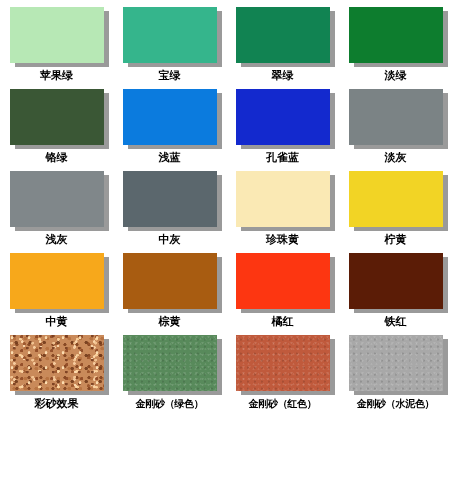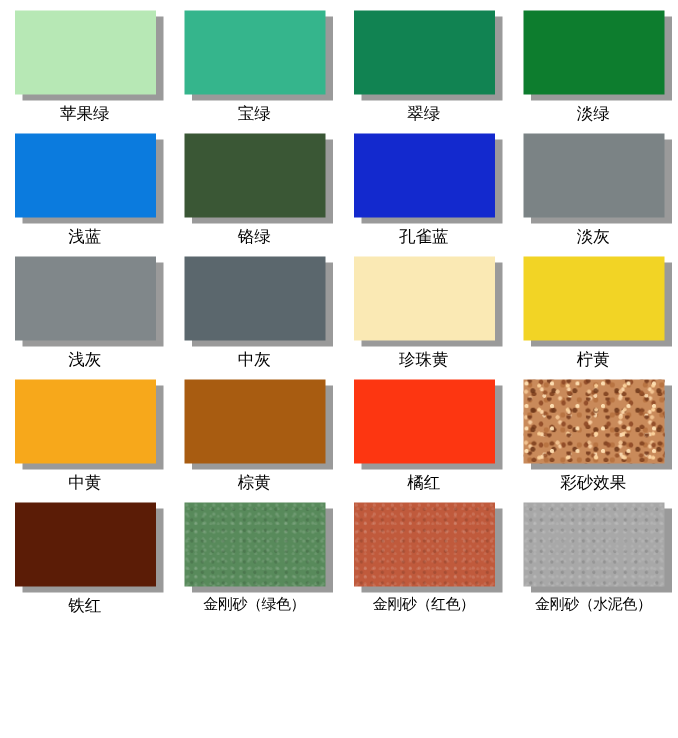--- a/index.html
+++ b/index.html
@@ -49,21 +49,21 @@
     width: 94px;
     height: 56px;
     background: #9a9a9a;
     z-index: 1;
   }
   .caption {
     margin-top: 4px;
     font-size: 11px;
     line-height: 13px;
     color: #000000;
-    font-weight: normal;
+    font-weight: bold;
     white-space: nowrap;
     text-align: center;
     letter-spacing: 0px;
   }
   .caption.wide {
     font-size: 10px;
     letter-spacing: -0.3px;
   }
   
   .tex-sand {
@@ -132,34 +132,34 @@
     <div class="cell">
       <div class="swatch-wrap">
         <div class="shadow" style="background: rgb(154, 154, 154);"></div>
         <div class="swatch" style="background-color: rgb(13, 125, 46);"></div>
       </div>
       <div class="caption">淡绿</div>
     </div>
     <div class="cell">
       <div class="swatch-wrap">
         <div class="shadow" style="background: rgb(154, 154, 154);"></div>
+        <div class="swatch" style="background-color: rgb(58, 87, 53);"></div>
+      </div>
+      <div class="caption">铬绿</div>
+    </div>
+    <div class="cell">
+      <div class="swatch-wrap">
+        <div class="shadow" style="background: rgb(154, 154, 154);"></div>
         <div class="swatch" style="background-color: rgb(11, 123, 222);"></div>
       </div>
       <div class="caption">浅蓝</div>
     </div>
     <div class="cell">
       <div class="swatch-wrap">
         <div class="shadow" style="background: rgb(154, 154, 154);"></div>
-        <div class="swatch" style="background-color: rgb(58, 87, 53);"></div>
-      </div>
-      <div class="caption">铬绿</div>
-    </div>
-    <div class="cell">
-      <div class="swatch-wrap">
-        <div class="shadow" style="background: rgb(154, 154, 154);"></div>
         <div class="swatch" style="background-color: rgb(19, 41, 206);"></div>
       </div>
       <div class="caption">孔雀蓝</div>
     </div>
     <div class="cell">
       <div class="swatch-wrap">
         <div class="shadow" style="background: rgb(154, 154, 154);"></div>
         <div class="swatch" style="background-color: rgb(123, 131, 133);"></div>
       </div>
       <div class="caption">淡灰</div>
@@ -209,30 +209,30 @@
     <div class="cell">
       <div class="swatch-wrap">
         <div class="shadow" style="background: rgb(154, 154, 154);"></div>
         <div class="swatch" style="background-color: rgb(253, 54, 17);"></div>
       </div>
       <div class="caption">橘红</div>
     </div>
     <div class="cell">
       <div class="swatch-wrap">
         <div class="shadow" style="background: rgb(154, 154, 154);"></div>
+        <div class="swatch" style="background-color: rgb(91, 28, 6);"></div>
+      </div>
+      <div class="caption">铁红</div>
+    </div>
+    <div class="cell">
+      <div class="swatch-wrap">
+        <div class="shadow" style="background: rgb(154, 154, 154);"></div>
         <div class="swatch tex-sand" style="background-color: rgb(201, 138, 90);"></div>
       </div>
       <div class="caption">彩砂效果</div>
-    </div>
-    <div class="cell">
-      <div class="swatch-wrap">
-        <div class="shadow" style="background: rgb(154, 154, 154);"></div>
-        <div class="swatch" style="background-color: rgb(91, 28, 6);"></div>
-      </div>
-      <div class="caption">铁红</div>
     </div>
     <div class="cell">
       <div class="swatch-wrap">
         <div class="shadow" style="background: rgb(154, 154, 154);"></div>
         <div class="swatch tex-grit" style="background-color: rgb(88, 138, 91);"></div>
       </div>
       <div class="caption wide">金刚砂（绿色）</div>
     </div>
     <div class="cell">
       <div class="swatch-wrap">

